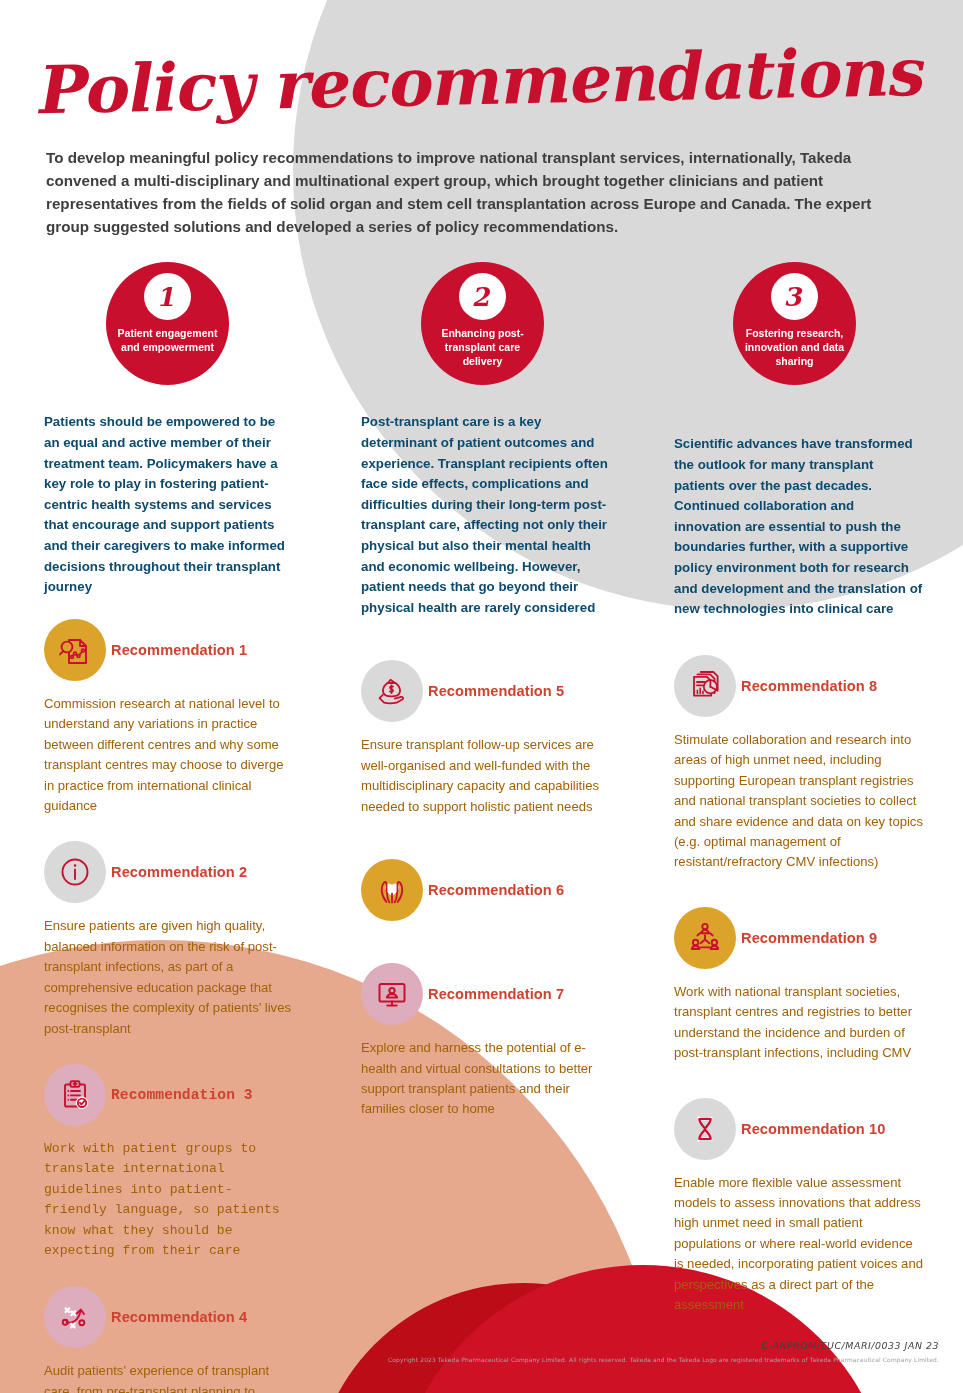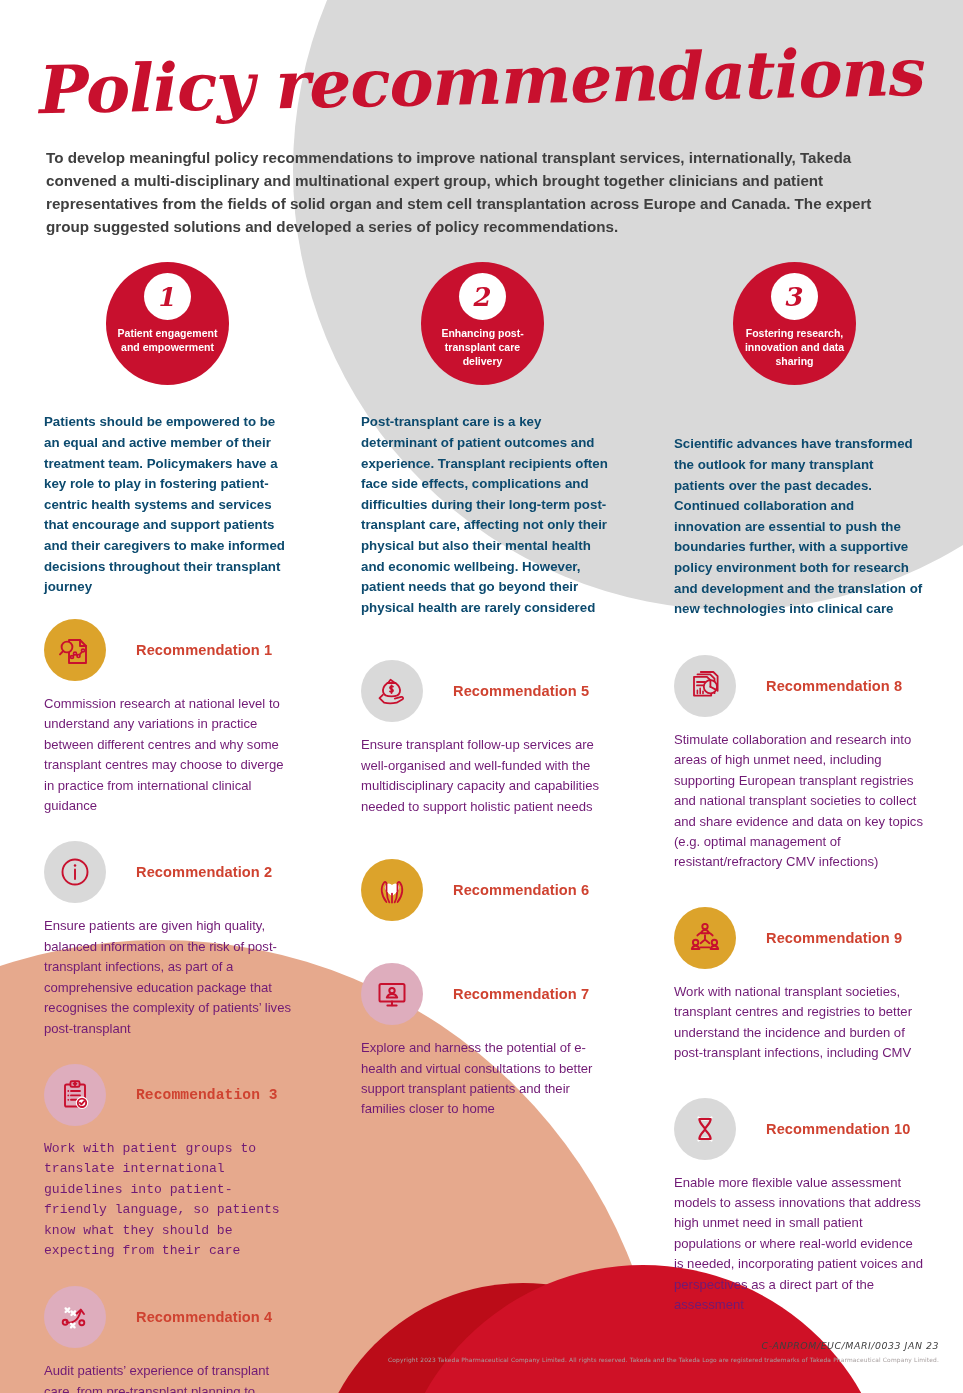--- a/index.html
+++ b/index.html
@@ -90,35 +90,35 @@
   .col1 { left:44px;  top:0px;   }
   .col2 { left:361px; top:0px;   }
   .col3 { left:674px; top:22px;  }
 
   .lead {
     font-size:13.3px; font-weight:bold; line-height:1.55;
     color:#0c4a6e;
   }
 
   .rec { position:relative; }
-  .rec-head { display:flex; align-items:center; gap:30px; }
+  .rec-head { display:flex; align-items:center; gap:5px; }
   .rec-icon {
     width:62px; height:62px; border-radius:50%;
     flex:0 0 62px;
     display:flex; align-items:center; justify-content:center;
   }
   .ic-grey   { background:#d9d9d9; }
   .ic-amber  { background:#dca32b; }
   .ic-pink   { background:#deadbd; }
   .rec-title {
     font-size:14.6px; font-weight:bold; color:#cf4230;
     letter-spacing:.1px;
   }
   .rec-body {
-    font-size:13.1px; line-height:1.56; color:#701a75;
+    font-size:13.1px; line-height:1.56; color:#a16207;
     margin-top:13px;
   }
 
   
   .footer { position:absolute; right:24px; bottom:30px; text-align:right; z-index:3; }
   .footer-code {
     font-size:9.4px; color:#3f3f3f; letter-spacing:.55px;
     font-family:"DejaVu Sans", sans-serif;
     font-style:italic;
   }

